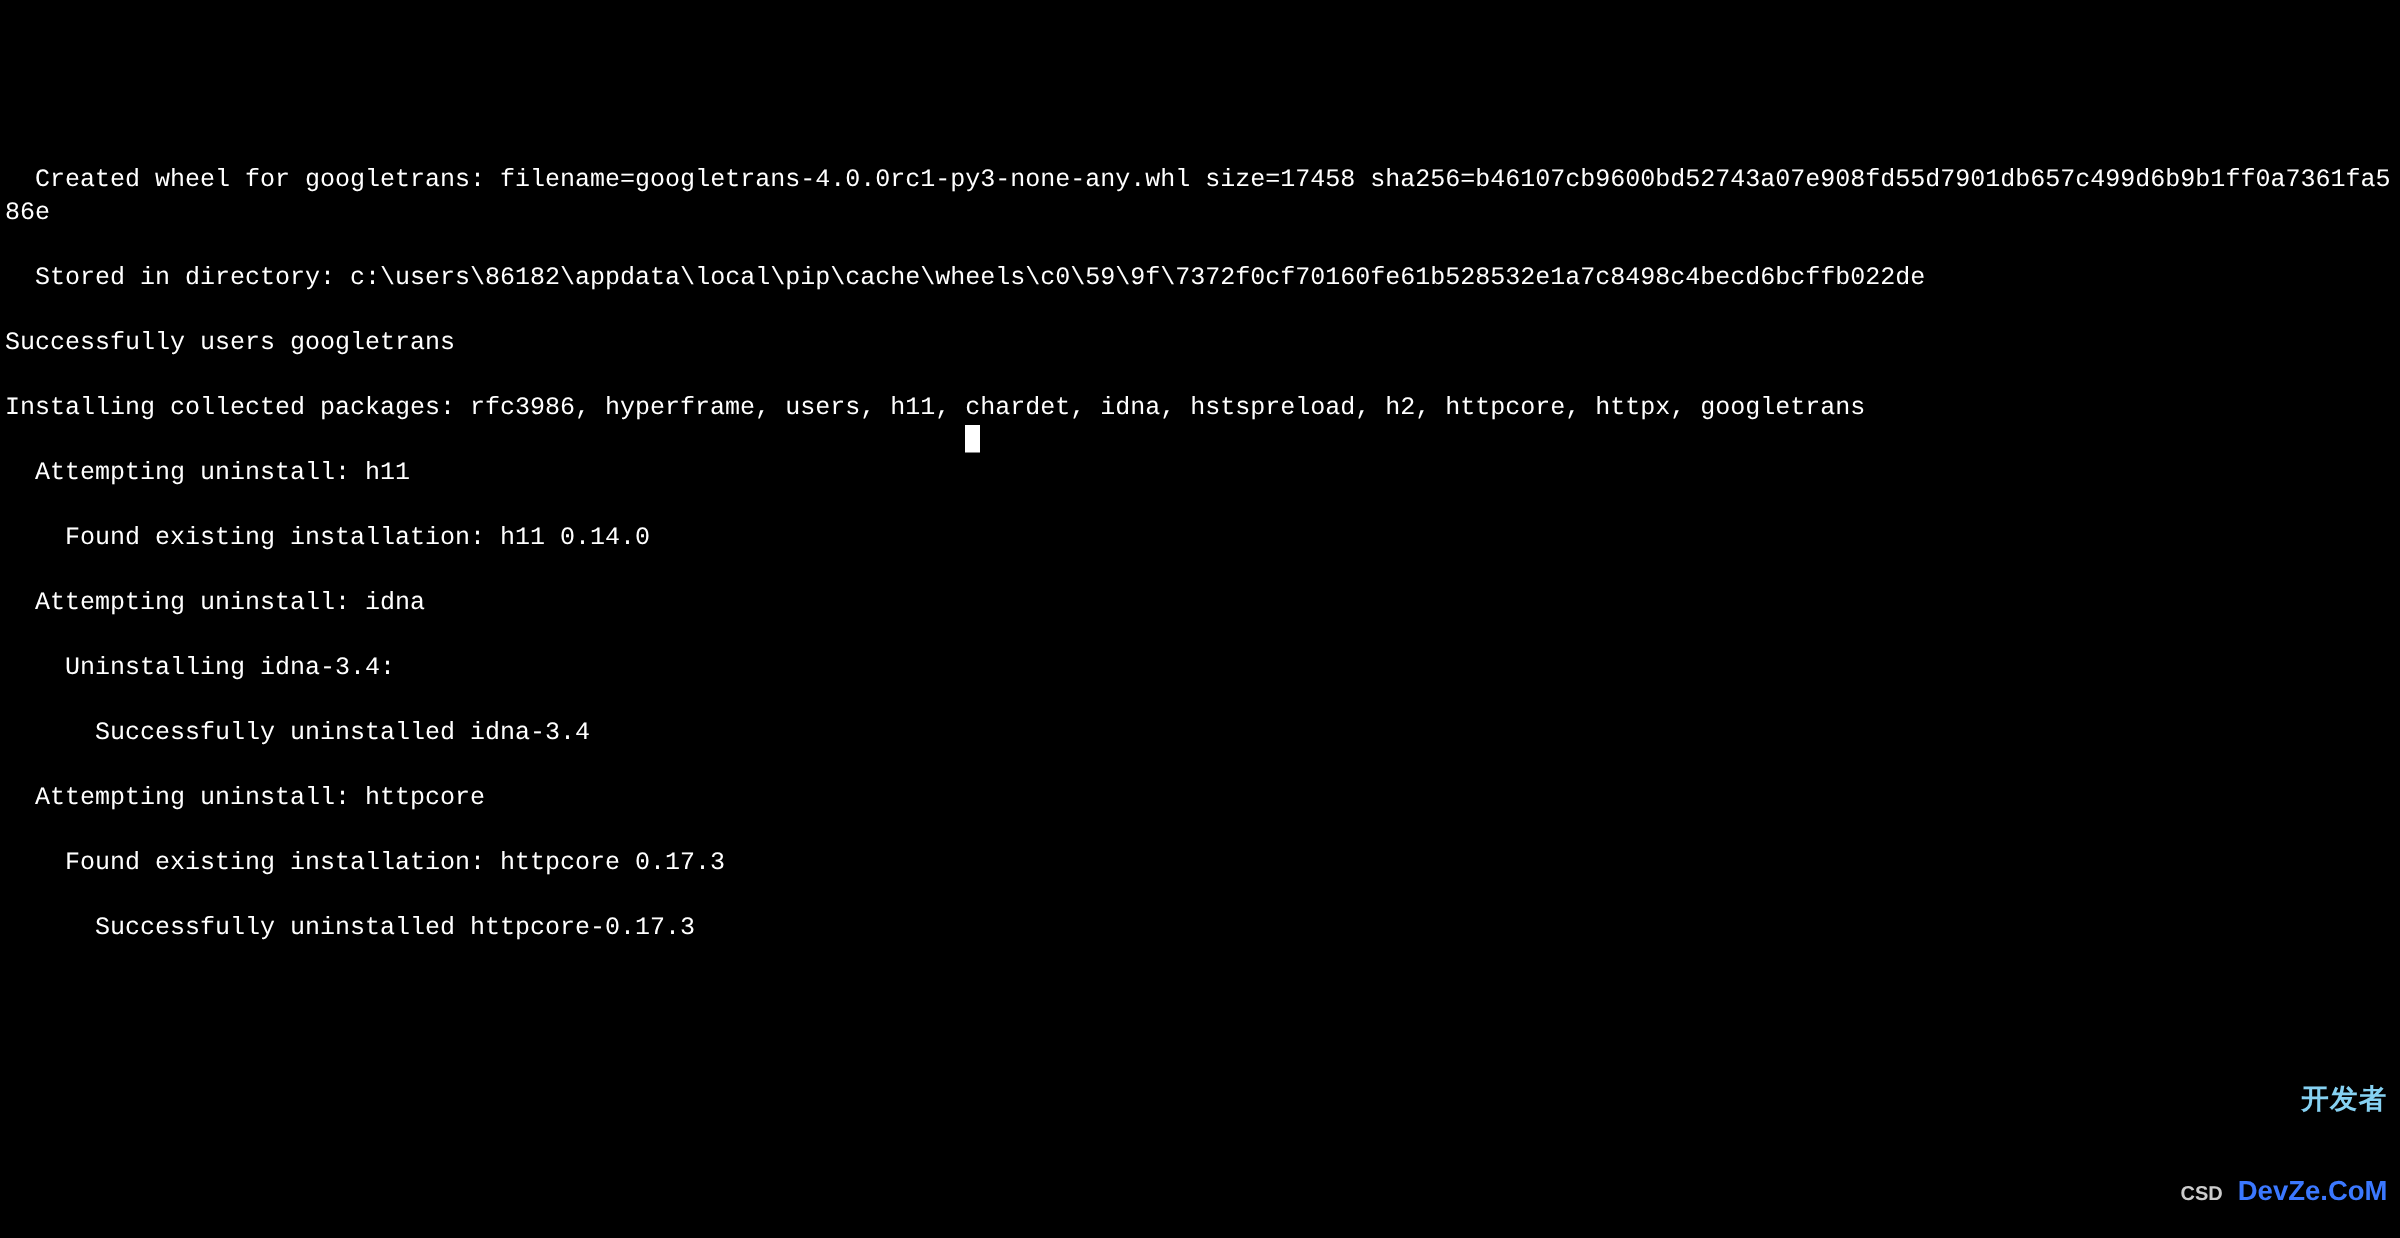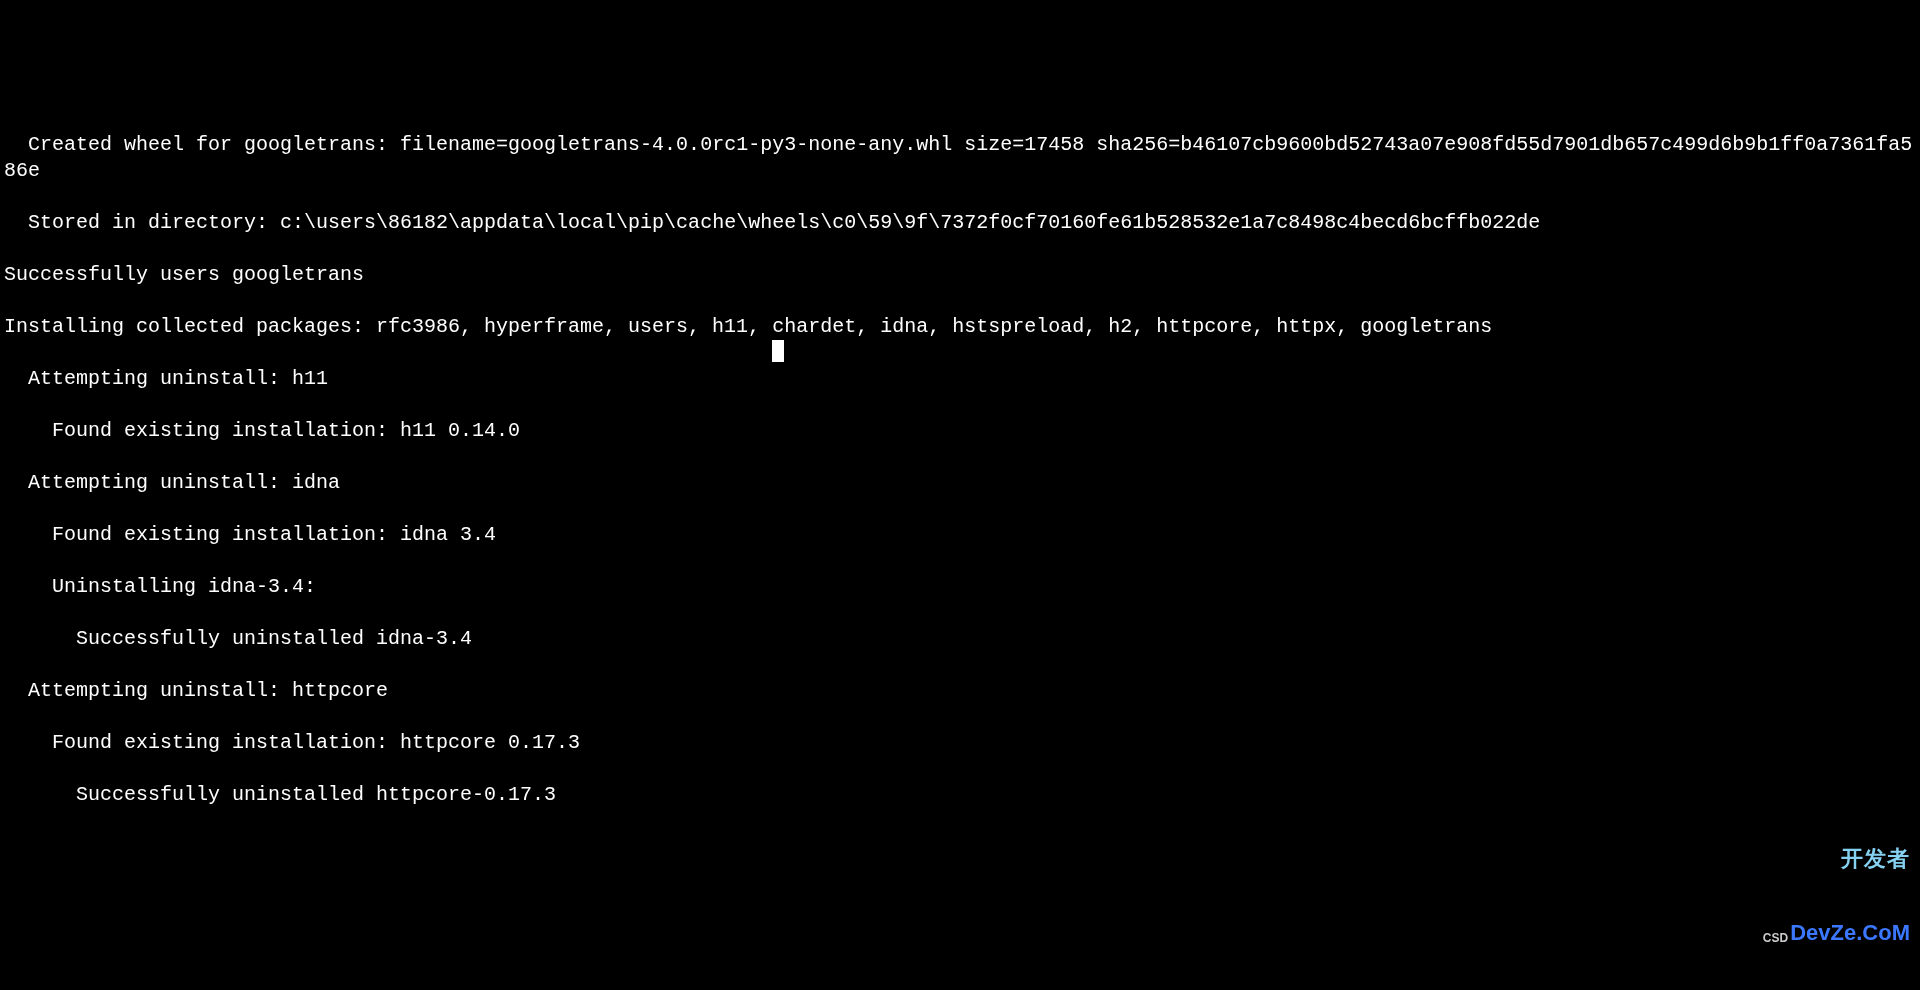--- a/index.html
+++ b/index.html
@@ -35,58 +35,57 @@
       height: 22px;
       background: #ffffff;
       vertical-align: text-bottom;
       position: absolute;
       left: 772px;
       top: 340px;
     }
     .watermark {
       position: absolute;
       right: 10px;
-      bottom: 20px;
+      bottom: 0;
       text-align: right;
       font-family: Arial, sans-serif;
     }
     .watermark-top {
       font-size: 22px;
       font-weight: bold;
       color: #86d1f2;
       letter-spacing: 1px;
       line-height: 1;
     }
     .watermark-bottom {
       font-size: 22px;
       font-weight: bold;
       color: #3b78ff;
       line-height: 1;
     }
     .watermark-prefix {
-      font-size: 12px;
+      font-size: 16px;
       color: #cccccc;
-      margin-right: 2px;
+      margin-right: 12px;
       vertical-align: bottom;
     }
   </style>
 </head>
 <body>
 
 
 
 <div class="terminal">
 <div class="line">  Created wheel for googletrans: filename=googletrans-4.0.0rc1-py3-none-any.whl size=17458 sha256=b46107cb9600bd52743a07e908fd55d7901db657c499d6b9b1ff0a7361fa586e</div>
 <div class="line">  Stored in directory: c:\users\86182\appdata\local\pip\cache\wheels\c0\59\9f\7372f0cf70160fe61b528532e1a7c8498c4becd6bcffb022de</div>
 <div class="line">Successfully users googletrans</div>
 <div class="line">Installing collected packages: rfc3986, hyperframe, users, h11, chardet, idna, hstspreload, h2, httpcore, httpx, googletrans</div>
 <div class="line">  Attempting uninstall: h11</div>
 <div class="line">    Found existing installation: h11 0.14.0</div>
 <div class="line">  Attempting uninstall: idna</div>
-<div class="line">    Found existing installation: idna 3.4</div>
 <div class="line">    Uninstalling idna-3.4:</div>
 <div class="line">      Successfully uninstalled idna-3.4</div>
 <div class="line">  Attempting uninstall: httpcore</div>
 <div class="line">    Found existing installation: httpcore 0.17.3</div>
 <div class="line">      Successfully uninstalled httpcore-0.17.3</div>
 
 
 
 
 

